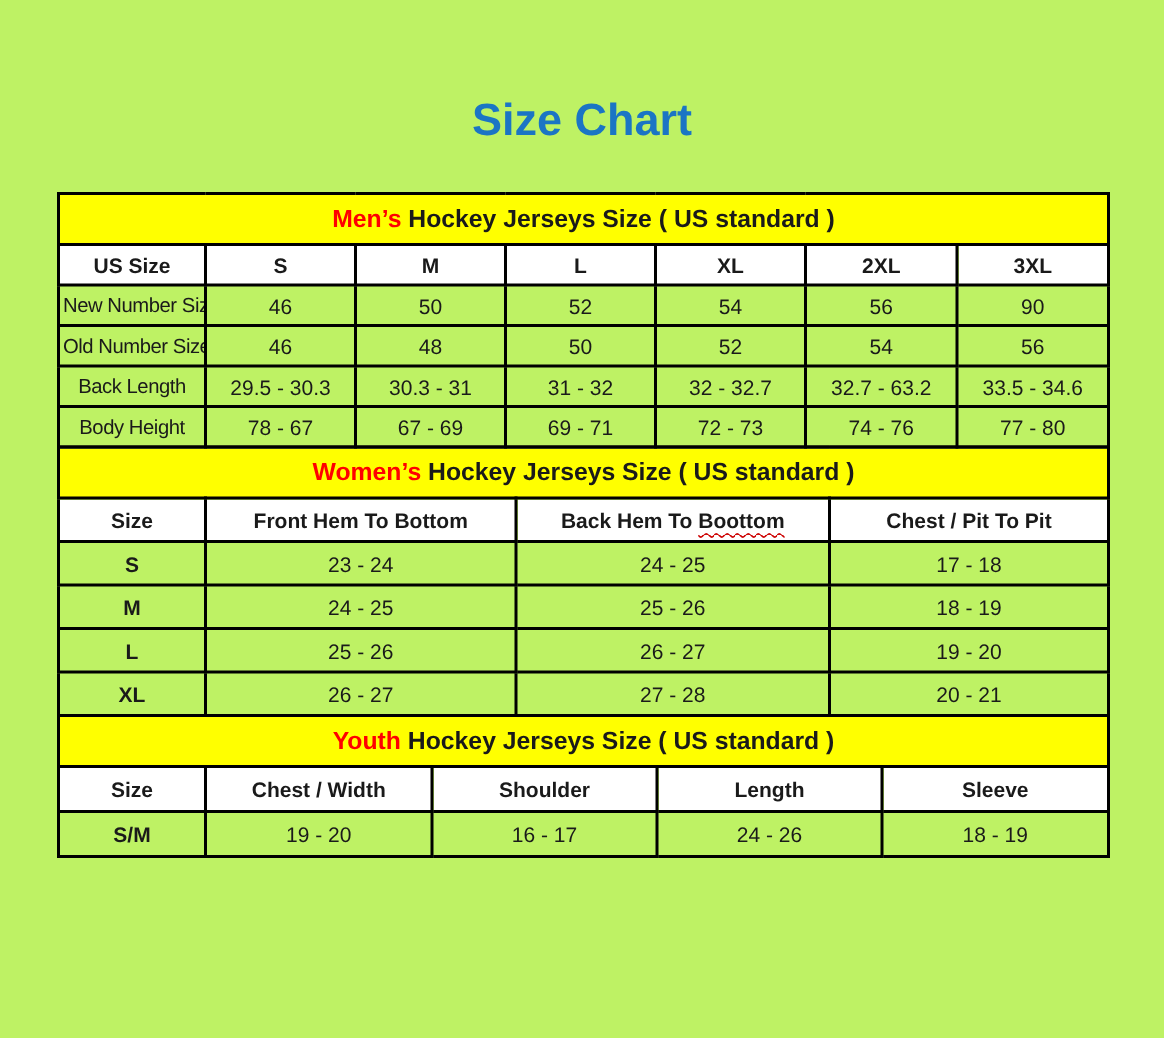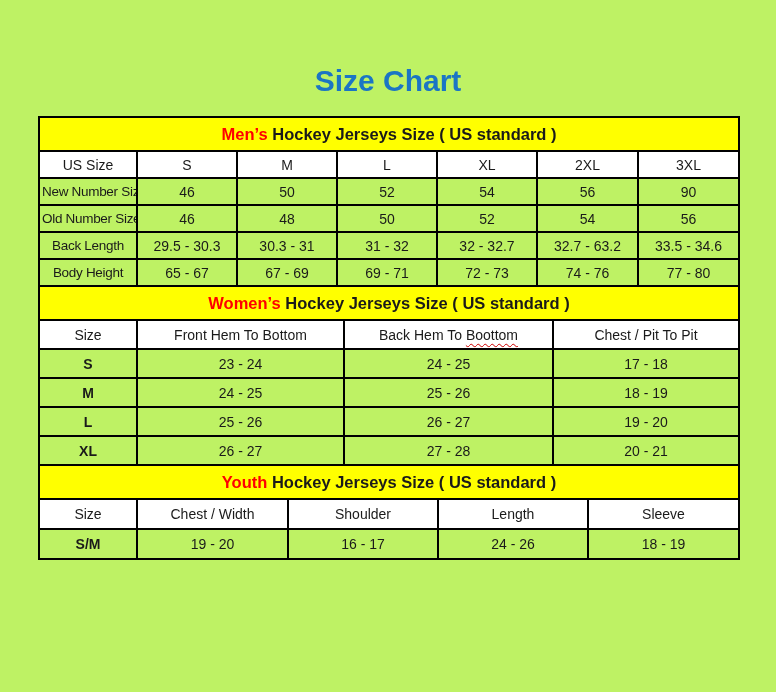--- a/index.html
+++ b/index.html
@@ -14,37 +14,37 @@
   body{
     width:776px;height:692px;background:#ffffff;overflow:hidden;
     font-family:"Liberation Sans", sans-serif;color:var(--text);
   }
   .canvas{position:relative;width:776px;height:692px;background:#bef264;}
   .page-title{
     margin:0;padding-top:64px;text-align:center;
     color:var(--title-blue);font-size:30px;font-weight:bold;
     letter-spacing:0px;
   }
-  .tables-wrap{margin:18px 0 0 38px;width:616px;}
+  .tables-wrap{margin:30px 0 0 38px;width:616px;}
   table.size-table{
     border-collapse:collapse;table-layout:fixed;width:700px;
     font-family:"Liberation Sans", sans-serif;
   }
   table.size-table + table.size-table{margin-top:-2px;}
   .size-table th,.size-table td{
     border:2px solid var(--border-black);
     text-align:center;vertical-align:middle;padding:1px 2px;
     font-size:14px;color:var(--text);white-space:nowrap;overflow:hidden;
   }
   .size-table th.banner{
     background:var(--banner-yellow);
     font-size:16.5px;font-weight:bold;height:34px;
   }
   .banner .banner-accent{color:var(--accent-red);}
-  .size-table thead tr.cols-row th{font-weight:normal;background:#ffffff;text-align:center;}
+  .size-table thead tr.cols-row th{font-weight:bold;background:#ffffff;text-align:center;}
   .size-table td{font-weight:normal;}
   .size-table td.row-label{letter-spacing:-0.3px;font-size:13.5px;}
   .t-mens tr.cols-row,.t-mens tbody tr{height:27px;}
   .t-womens tr.cols-row,.t-womens tbody tr{height:29px;}
   .t-youth tr.cols-row,.t-youth tbody tr{height:30px;}
   .t-mens td.row-label{font-weight:normal;}
   .t-womens td.row-label,.t-youth td.row-label{font-weight:bold;font-size:14px;letter-spacing:0;}
   .squiggle{
     text-decoration-line:underline;
     text-decoration-style:wavy;
@@ -109,21 +109,21 @@
             <td class="row-label">Back Length</td>
             <td>29.5 - 30.3</td>
             <td>30.3 - 31</td>
             <td>31 - 32</td>
             <td>32 - 32.7</td>
             <td>32.7 - 63.2</td>
             <td>33.5 - 34.6</td>
           </tr>
           <tr>
             <td class="row-label">Body Height</td>
-            <td>65 - 67</td>
+            <td>78 - 67</td>
             <td>67 - 69</td>
             <td>69 - 71</td>
             <td>72 - 73</td>
             <td>74 - 76</td>
             <td>77 - 80</td>
           </tr>
         </tbody>
     </table>
 
     <table class="size-table t-womens">

